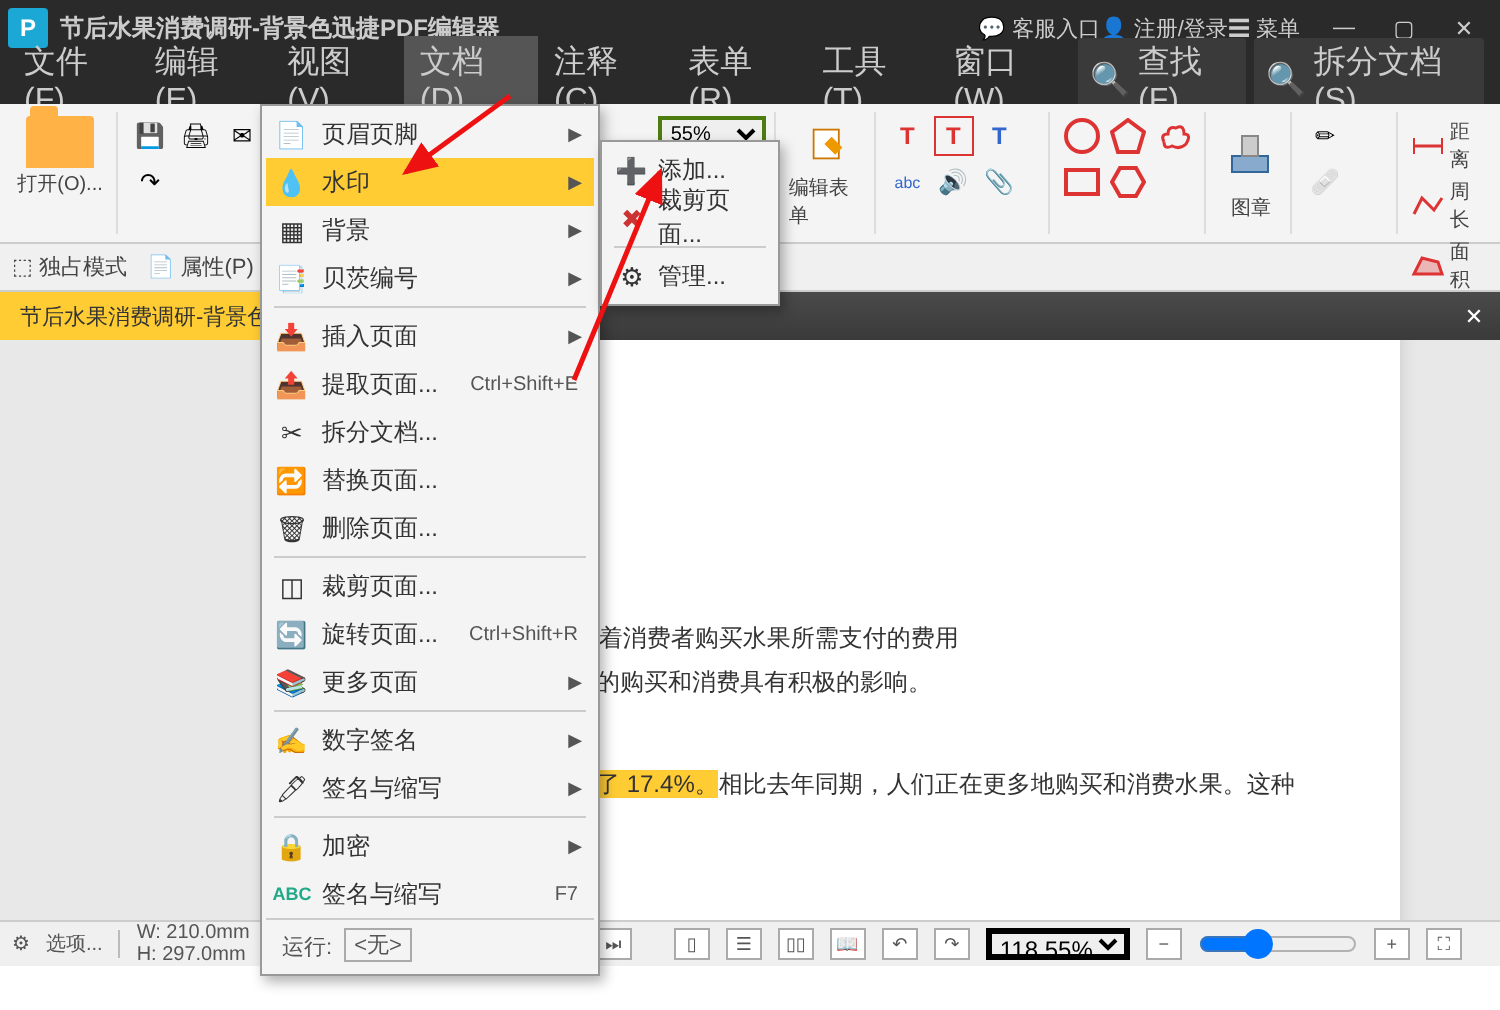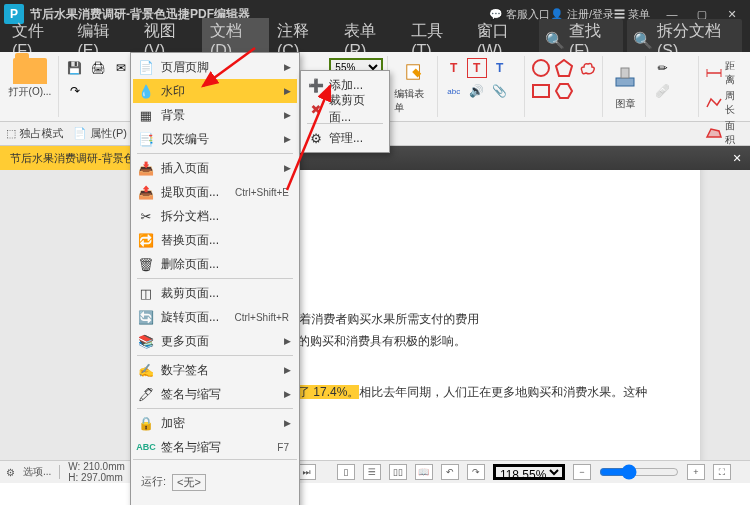--- a/index.html
+++ b/index.html
@@ -40,21 +40,21 @@
 .zoom-slider { width:80px; }
 
 
 .dropdown { position:absolute; left:130px; top:52px; width:170px; background:#f4f4f4; border:1px solid #999; box-shadow:2px 3px 6px rgba(0,0,0,.3); z-index:100; padding:2px; }
 .dd-item { height:24px; display:flex; align-items:center; padding:0 6px 0 28px; font-size:12px; color:#333; position:relative; cursor:pointer; }
 .dd-item.hl { background:#ffcc33; }
 .dd-item .arrow { position:absolute; right:6px; font-size:9px; color:#555; }
 .dd-item .ico { position:absolute; left:4px; width:18px; height:18px; display:flex; align-items:center; justify-content:center; font-size:13px; }
 .dd-item .shortcut { position:absolute; right:8px; font-size:10px; color:#555; }
 .dd-sep { height:1px; background:#ccc; margin:2px 4px; }
-.dd-footer { padding:14px 8px; font-size:11px; color:#555; display:flex; align-items:flex-start; gap:6px; border-top:1px solid #ccc; }
+.dd-footer { padding:4px 8px; font-size:11px; color:#555; display:flex; align-items:flex-end; gap:6px; border-top:1px solid #ccc; }
 
 .submenu { position:absolute; left:300px; top:70px; width:90px; background:#f4f4f4; border:1px solid #999; box-shadow:2px 3px 6px rgba(0,0,0,.3); z-index:101; padding:2px; }
 .submenu .dd-item { padding-left:26px; }
 
 
 .red-arrow { position:absolute; z-index:200; pointer-events:none; }
 
 
 .shape-circle { width:18px; height:18px; border:2px solid #d33; border-radius:50%; }
 .shape-rect { width:18px; height:14px; border:2px solid #d33; }

